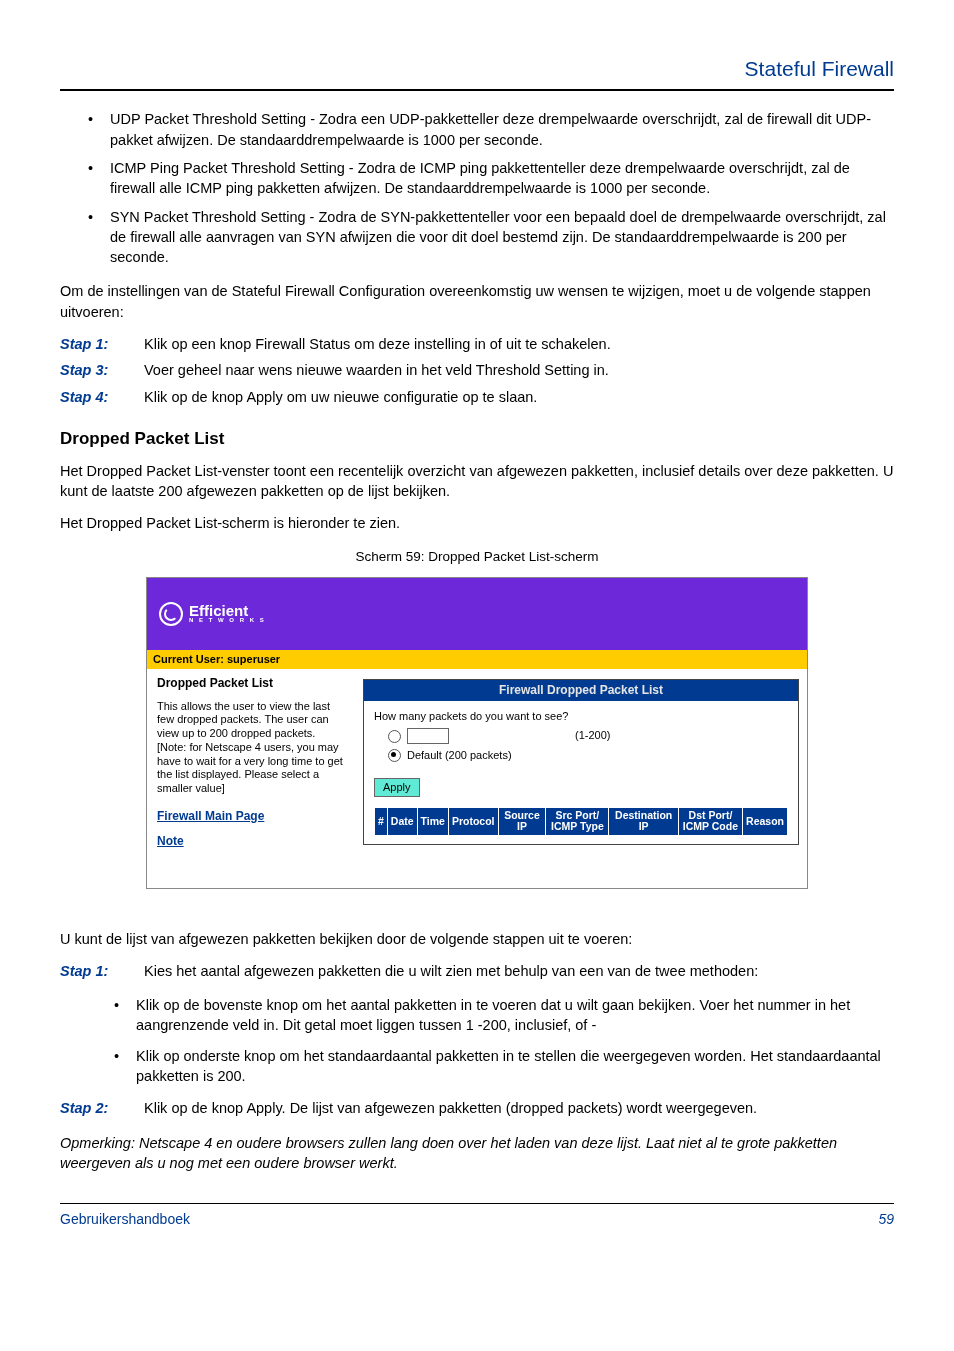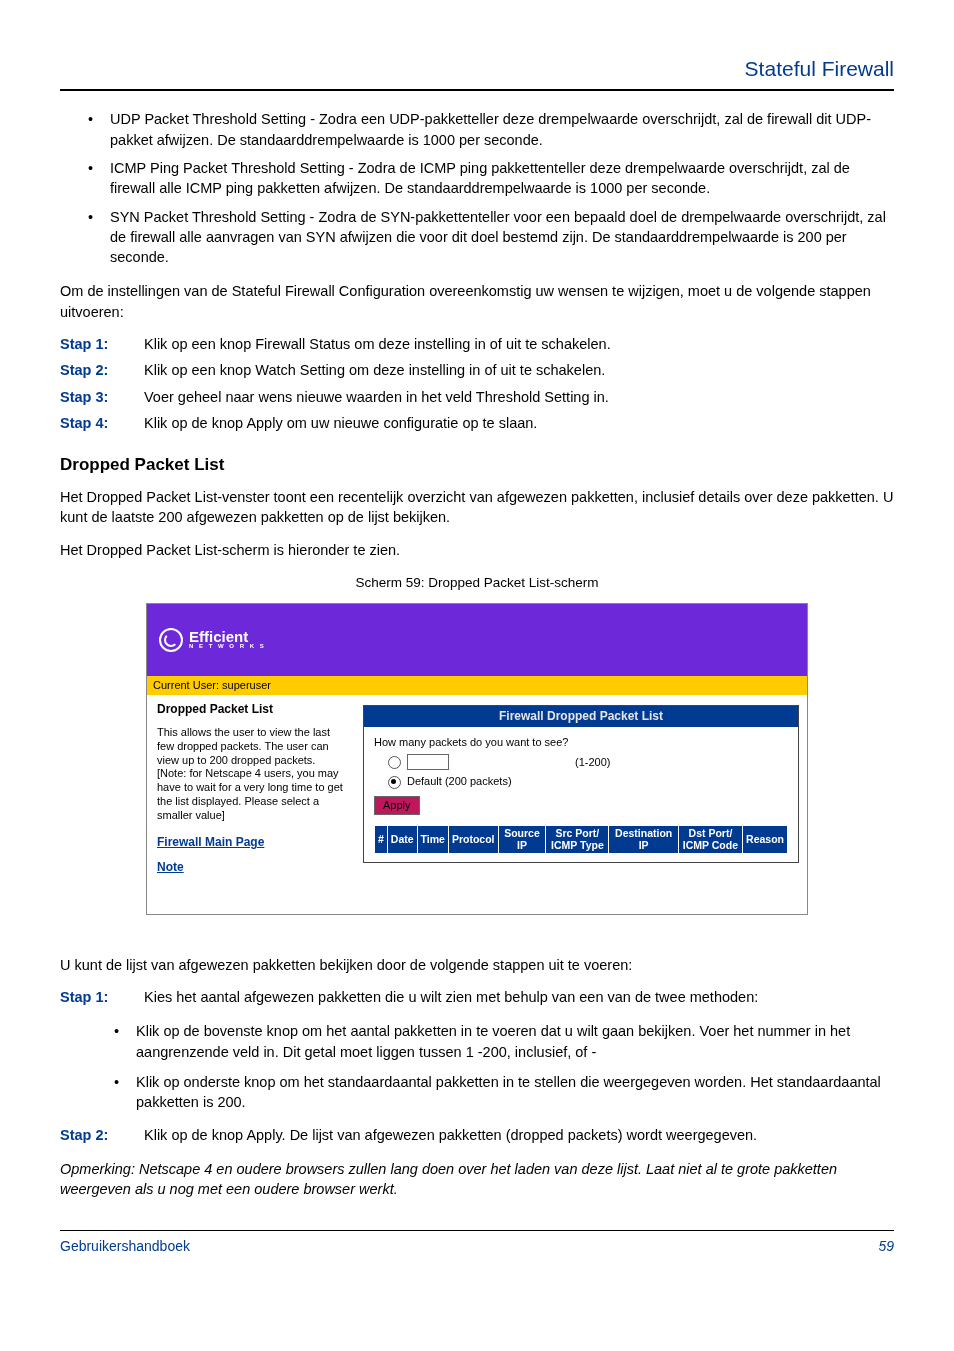--- a/index.html
+++ b/index.html
@@ -47,20 +47,21 @@
   }
   p.body { margin: 0 0 12px 0; }
   .steps-block { margin: 0 0 14px 0; }
   .step-row { margin-bottom: 6px; }
   .step-label {
     display: inline-block;
     width: 84px;
     color: #003b91;
     font-weight: bold;
     vertical-align: top;
+    font-style: italic;
   }
   .step-text { display: inline; }
   h2.section {
     font-family: Arial, Helvetica, sans-serif;
     font-weight: bold;
     font-size: 17px;
     margin: 20px 0 10px 0;
   }
   .figure-caption {
     text-align: center;
@@ -107,20 +108,21 @@
     border-radius:50%;
     left:3px; top:3px;
     border-right-color:transparent;
     border-top-color:transparent;
   }
   .cu-bar {
     background: #ffcc00;
     color: #000;
     font-size: 11px;
     padding: 2px 6px;
+    font-weight: bold;
   }
   .shot-body { display: flex; }
   .shot-side {
     width: 208px;
     padding: 6px 10px 30px 10px;
     box-sizing: border-box;
   }
   .shot-side .title { font-weight: bold; margin-bottom: 8px; }
   .shot-side .desc { font-size: 11px; line-height: 1.25; margin-bottom: 12px; }
   .shot-side a { color: #003b91; text-decoration: underline; display:block; margin-bottom:8px; font-size:12px; font-weight:bold; }
@@ -146,22 +148,22 @@
     width:11px; height:11px; border:1px solid #555; border-radius:50%;
     display:inline-block; position:relative; background:#fff;
   }
   .radio-dot.checked::after{
     content:""; position:absolute; left:2px; top:2px; width:5px; height:5px; background:#000; border-radius:50%;
   }
   .tiny-input {
     width: 40px; height: 14px; border:1px solid #666; display:inline-block; background:#fff;
   }
   .apply-btn {
-    display:inline-block; border:1px solid #666; background:#be185d; padding:1px 8px;
-    font-size:11px; margin-top:2px;
+    display:inline-block; border:1px solid #666; background:#5eead4; padding:1px 8px;
+    font-size:11px; margin-top:10px;
   }
   table.dpl {
     border-collapse: collapse; width:100%; margin-top:10px;
   }
   table.dpl td {
     background:#003b91; color:#fff; font-size:10.5px; font-weight:bold;
     border:1px solid #fff; padding:2px 3px; text-align:center; line-height:1.1;
   }
   
   .sublist {
@@ -199,21 +201,20 @@
   <ul class="settings">
     <li>UDP Packet Threshold Setting - Zodra een UDP-pakketteller deze drempelwaarde overschrijdt, zal de firewall dit UDP-pakket afwijzen. De standaarddrempelwaarde is 1000 per seconde.</li>
     <li>ICMP Ping Packet Threshold Setting - Zodra de ICMP ping pakkettenteller deze drempelwaarde overschrijdt, zal de firewall alle ICMP ping pakketten afwijzen. De standaarddrempelwaarde is 1000 per seconde.</li>
     <li>SYN Packet Threshold Setting - Zodra de SYN-pakkettenteller voor een bepaald doel de drempelwaarde overschrijdt, zal de firewall alle aanvragen van SYN afwijzen die voor dit doel bestemd zijn. De standaarddrempelwaarde is 200 per seconde.</li>
   </ul>
 
   <p class="body">Om de instellingen van de Stateful Firewall Configuration overeenkomstig uw wensen te wijzigen, moet u de volgende stappen uitvoeren:</p>
 
   <div class="steps-block">
     <div class="step-row"><span class="step-label">Stap 1:</span><span class="step-text">Klik op een knop Firewall Status om deze instelling in of uit te schakelen.</span></div>
-    <div class="step-row"><span class="step-label">Stap 2:</span><span class="step-text">Klik op een knop Watch Setting om deze instelling in of uit te schakelen.</span></div>
     <div class="step-row"><span class="step-label">Stap 3:</span><span class="step-text">Voer geheel naar wens nieuwe waarden in het veld Threshold Setting in.</span></div>
     <div class="step-row"><span class="step-label">Stap 4:</span><span class="step-text">Klik op de knop Apply om uw nieuwe configuratie op te slaan.</span></div>
   </div>
 
   <h2 class="section">Dropped Packet List</h2>
 
   <p class="body">Het Dropped Packet List-venster toont een recentelijk overzicht van afgewezen pakketten, inclusief details over deze pakketten. U kunt de laatste 200 afgewezen pakketten op de lijst bekijken.</p>
   <p class="body">Het Dropped Packet List-scherm is hieronder te zien.</p>
 
   <div class="figure-caption">Scherm 59: Dropped Packet List-scherm</div>

